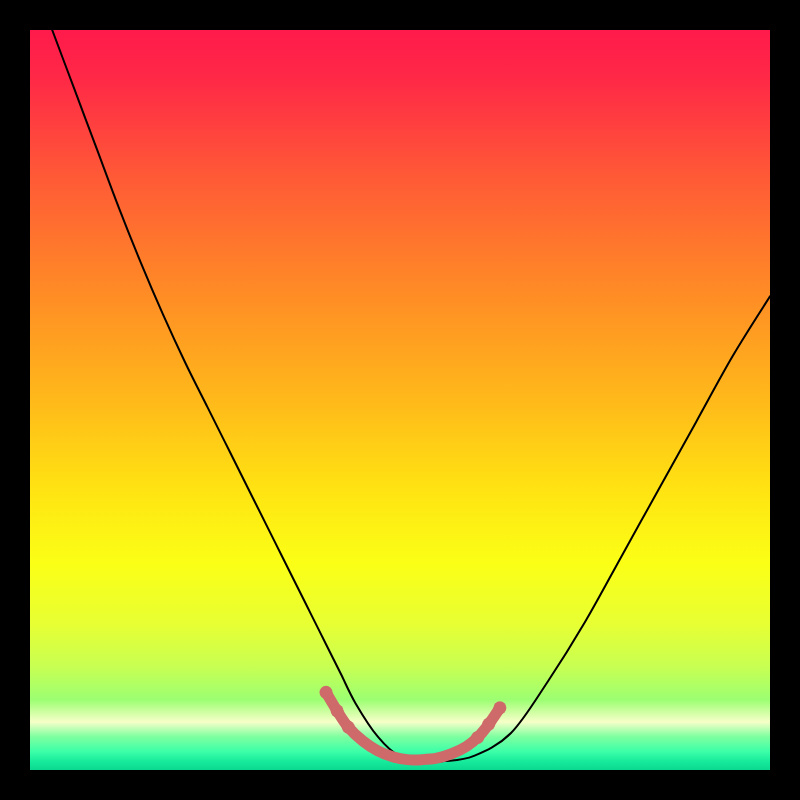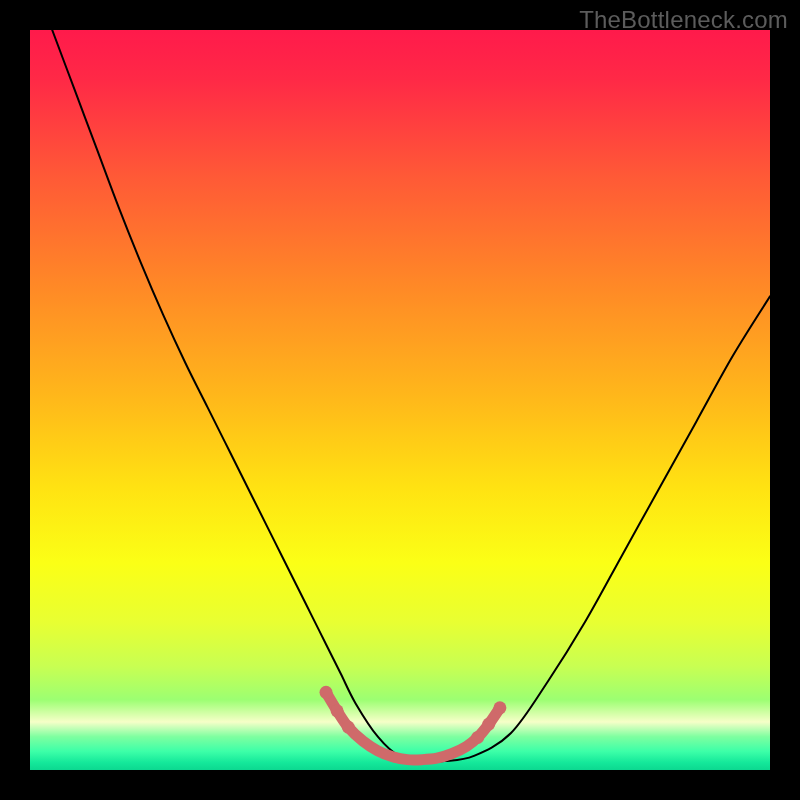--- a/index.html
+++ b/index.html
@@ -31,21 +31,20 @@
     font-size: 24px;
     font-weight: 400;
     letter-spacing: 0.2px;
     user-select: none;
   }
 </style>
 </head>
 <body>
 
 <div class="stage">
-  <div class="watermark">TheBottleneck.com</div>
   <svg class="plot" viewBox="0 0 740 740" preserveAspectRatio="none">
     <defs>
       <linearGradient id="bg-grad" x1="0" y1="0" x2="0" y2="1">
           <stop offset="0%" stop-color="#ff1a4b"></stop>
           <stop offset="7.000000000000001%" stop-color="#ff2a46"></stop>
           <stop offset="20%" stop-color="#ff5a36"></stop>
           <stop offset="35%" stop-color="#ff8a26"></stop>
           <stop offset="50%" stop-color="#ffb91a"></stop>
           <stop offset="62%" stop-color="#ffe312"></stop>
           <stop offset="72%" stop-color="#fbff16"></stop>

